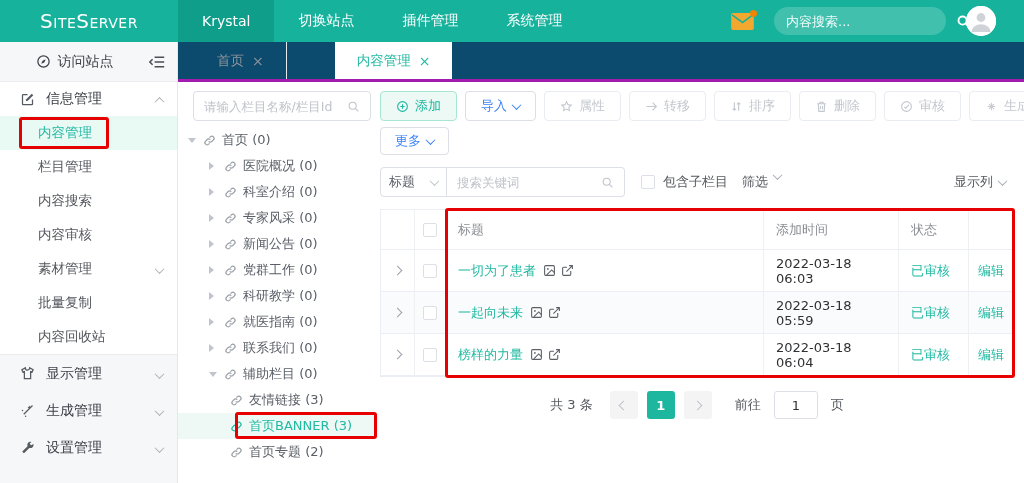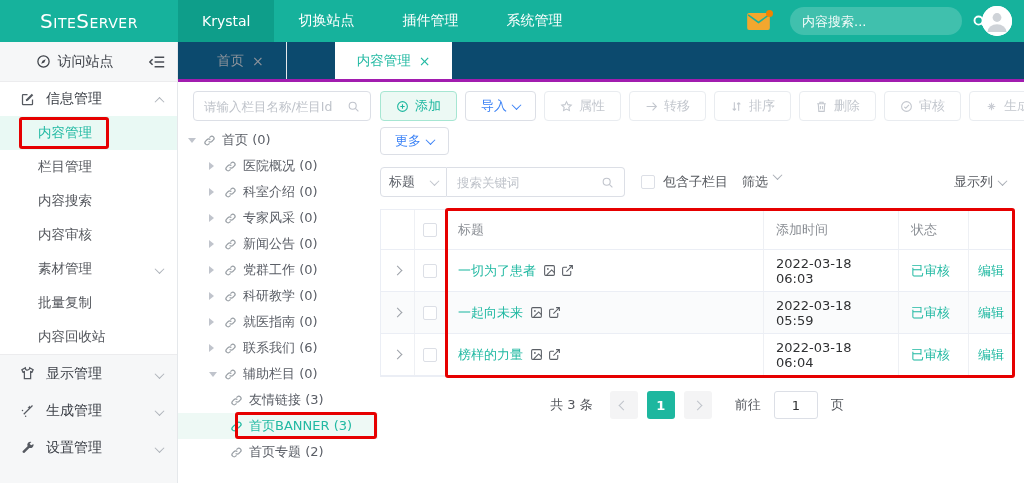--- a/index.html
+++ b/index.html
@@ -12,21 +12,21 @@
   body{width:1024px;height:483px;overflow:hidden;background:#fff;font-size:13px;color:var(--text);}
   .app{width:1024px;height:483px;display:flex;flex-direction:column;}
 
   
   .topbar{height:42px;background:var(--teal);display:flex;align-items:center;color:#fff;flex:0 0 42px;}
   .logo{width:178px;text-align:center;font-weight:normal;letter-spacing:.5px;font-size:14px;}
   .logo .big{font-size:20px;}
   .topnav{display:flex;height:100%;}
   .topnav-item{display:flex;align-items:center;padding:0 24px;font-size:14px;cursor:pointer;}
   .topnav-item.active{background:var(--teal-dark);}
-  .topbar-right{margin-left:auto;display:flex;align-items:center;gap:20px;padding-right:12px;}
+  .topbar-right{margin-left:auto;display:flex;align-items:center;gap:20px;padding-right:28px;}
   .mail-wrap{position:relative;display:flex;}
   .mail-dot{position:absolute;right:-3px;top:-3px;width:7px;height:7px;border-radius:50%;background:#f08300;}
   .hsearch{display:flex;align-items:center;background:rgba(255,255,255,.18);border-radius:15px;height:28px;width:172px;padding:0 12px;}
   .hsearch input{flex:1;background:transparent;border:none;outline:none;color:#fff;font-size:13px;}
   .hsearch input::placeholder{color:rgba(255,255,255,.95);}
   .avatar{width:30px;height:30px;border-radius:50%;background:#fff;display:flex;align-items:center;justify-content:center;}
 
   
   .main{flex:1;display:flex;min-height:0;}
   .sidebar{width:178px;flex:0 0 178px;background:#fff;border-right:1px solid #e5e8eb;display:flex;flex-direction:column;}
@@ -382,21 +382,21 @@
             <div class="tree-row lvl1">
               <span class="caret">
                   <span class="tri-closed"></span>
                 </span>
               <span class="linkicon">
                   <svg width="13" height="13" viewBox="0 0 24 24" fill="none" stroke="currentColor" stroke-width="2.2">
                     <path d="M10.5 13.5a4 4 0 0 0 5.7.4l3-3a4 4 0 0 0-5.7-5.7l-1.6 1.6"></path>
                     <path d="M13.5 10.5a4 4 0 0 0-5.7-.4l-3 3a4 4 0 0 0 5.7 5.7l1.6-1.6"></path>
                   </svg>
                 </span>
-              <span>联系我们 (6)</span>
+              <span>联系我们 (0)</span>
             </div>
             <div class="tree-row lvl1">
               <span class="caret">
                   <span class="tri-open"></span>
                 </span>
               <span class="linkicon">
                   <svg width="13" height="13" viewBox="0 0 24 24" fill="none" stroke="currentColor" stroke-width="2.2">
                     <path d="M10.5 13.5a4 4 0 0 0 5.7.4l3-3a4 4 0 0 0-5.7-5.7l-1.6 1.6"></path>
                     <path d="M13.5 10.5a4 4 0 0 0-5.7-.4l-3 3a4 4 0 0 0 5.7 5.7l1.6-1.6"></path>
                   </svg>

